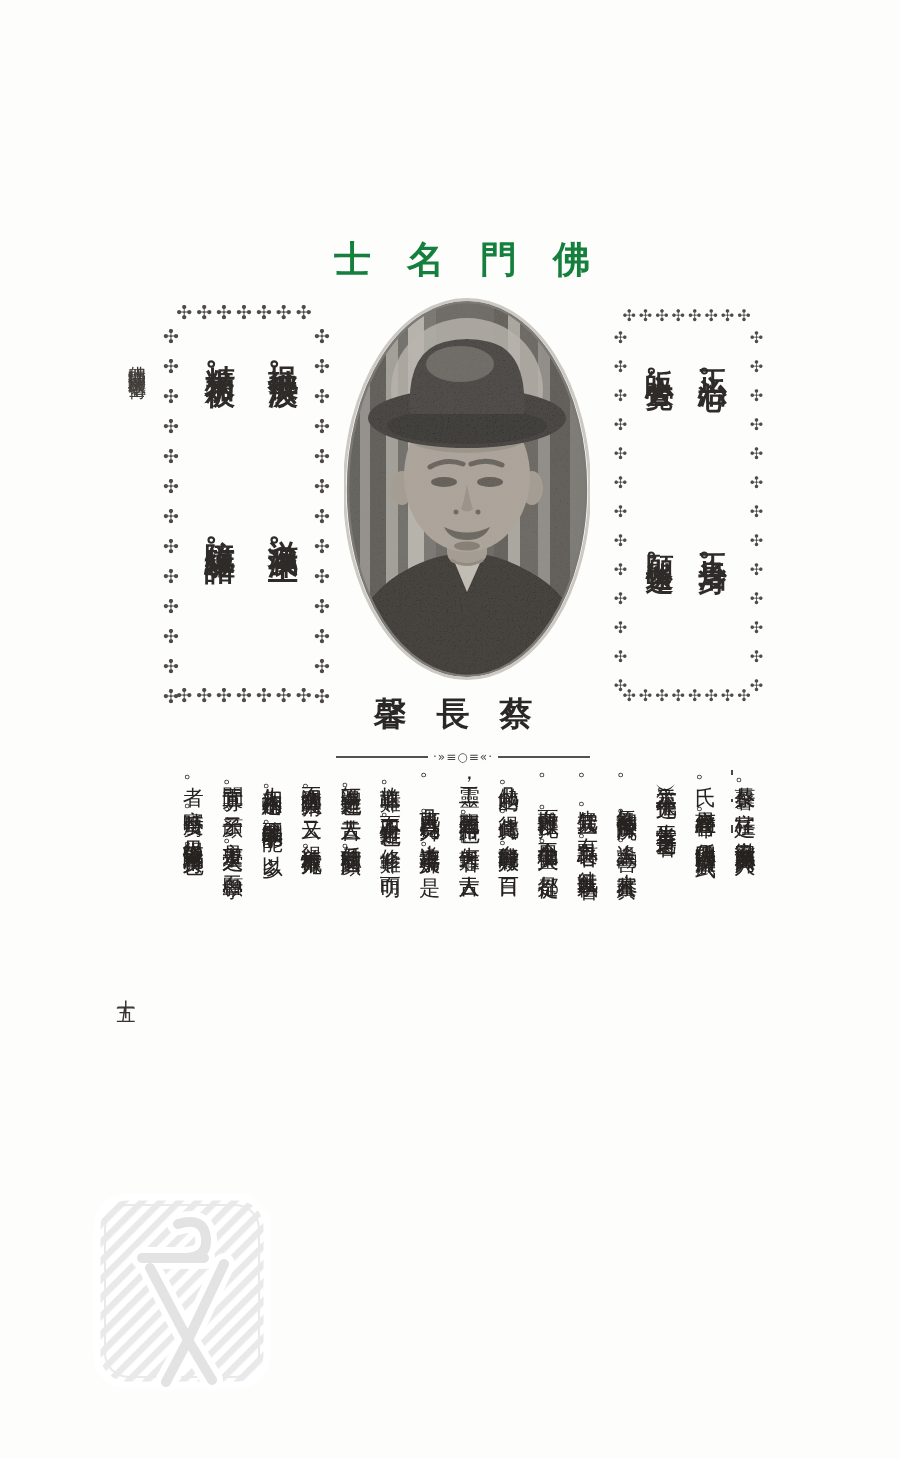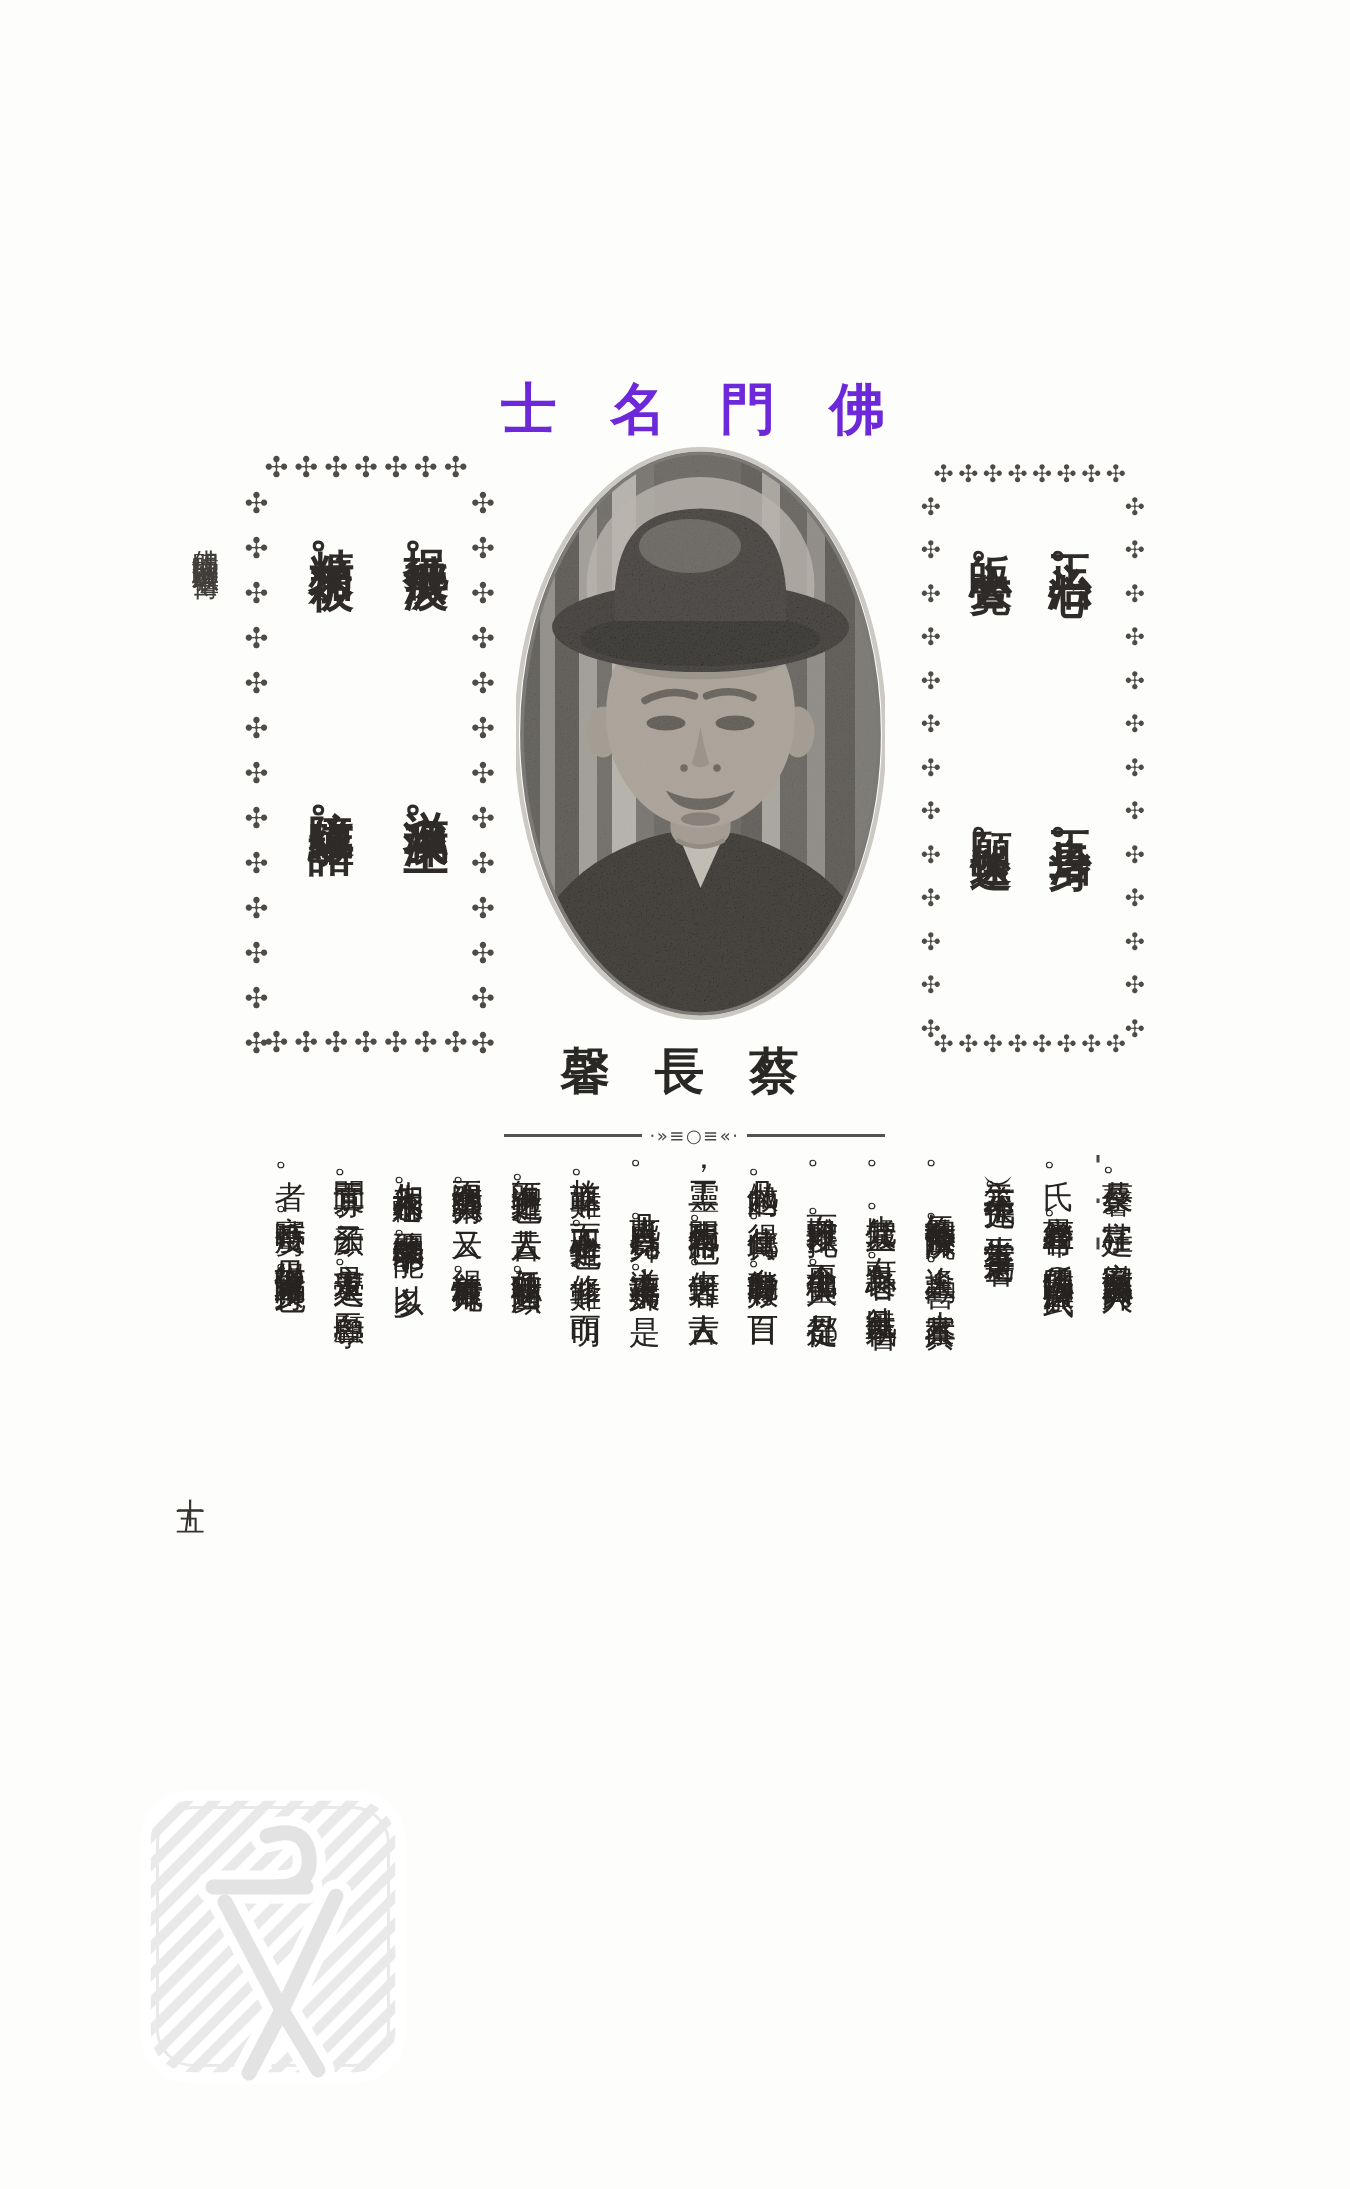--- a/index.html
+++ b/index.html
@@ -3,23 +3,23 @@
 <meta charset="utf-8">
 <style>
   html,body{margin:0;padding:0;}
   body{
     width:900px;height:1459px;position:relative;overflow:hidden;
     background:#fdfdfc;color:#2b2927;
     font-family:"Liberation Serif","DejaVu Serif",serif;
   }
   
   .title{
-    position:absolute;left:328px;top:248px;width:304px;text-align:center;
+    position:absolute;left:328px;top:235px;width:304px;text-align:center;
     font-size:37px;font-weight:700;letter-spacing:36px;
-    direction:rtl;unicode-bidi:bidi-override;color:#6d28d9;white-space:nowrap;
+    direction:rtl;unicode-bidi:bidi-override;color:#15803d;white-space:nowrap;
   }
   
   .photo{position:absolute;left:344px;top:298px;width:246px;height:382px;}
   .photo svg{display:block;width:100%;height:100%;}
   .caption{
     position:absolute;left:348px;top:692px;width:240px;text-align:center;
     font-size:33px;font-weight:700;letter-spacing:30px;
     direction:rtl;unicode-bidi:bidi-override;color:#2a2825;white-space:nowrap;
   }
   .divider{position:absolute;left:336px;top:748px;width:254px;height:18px;

